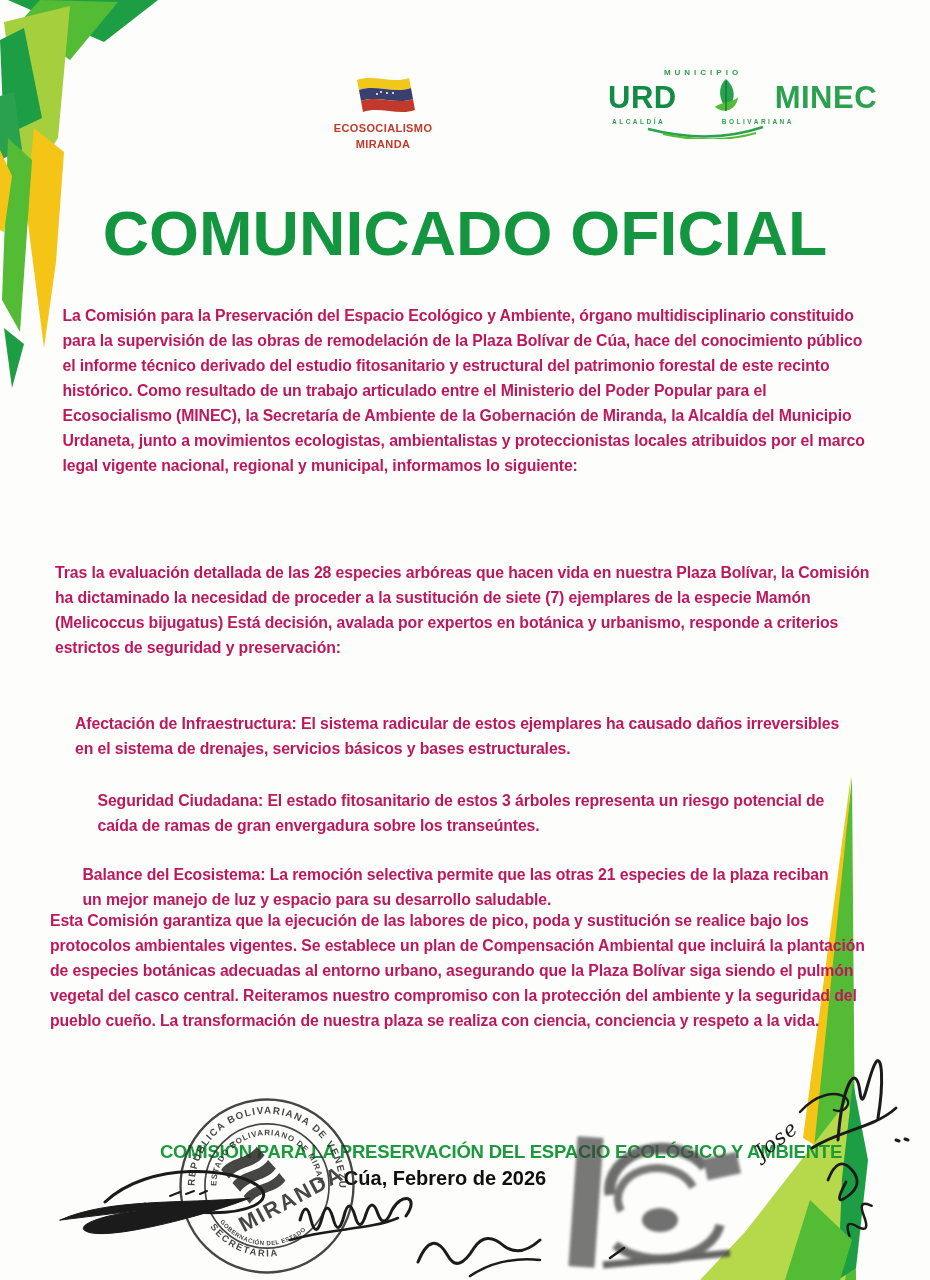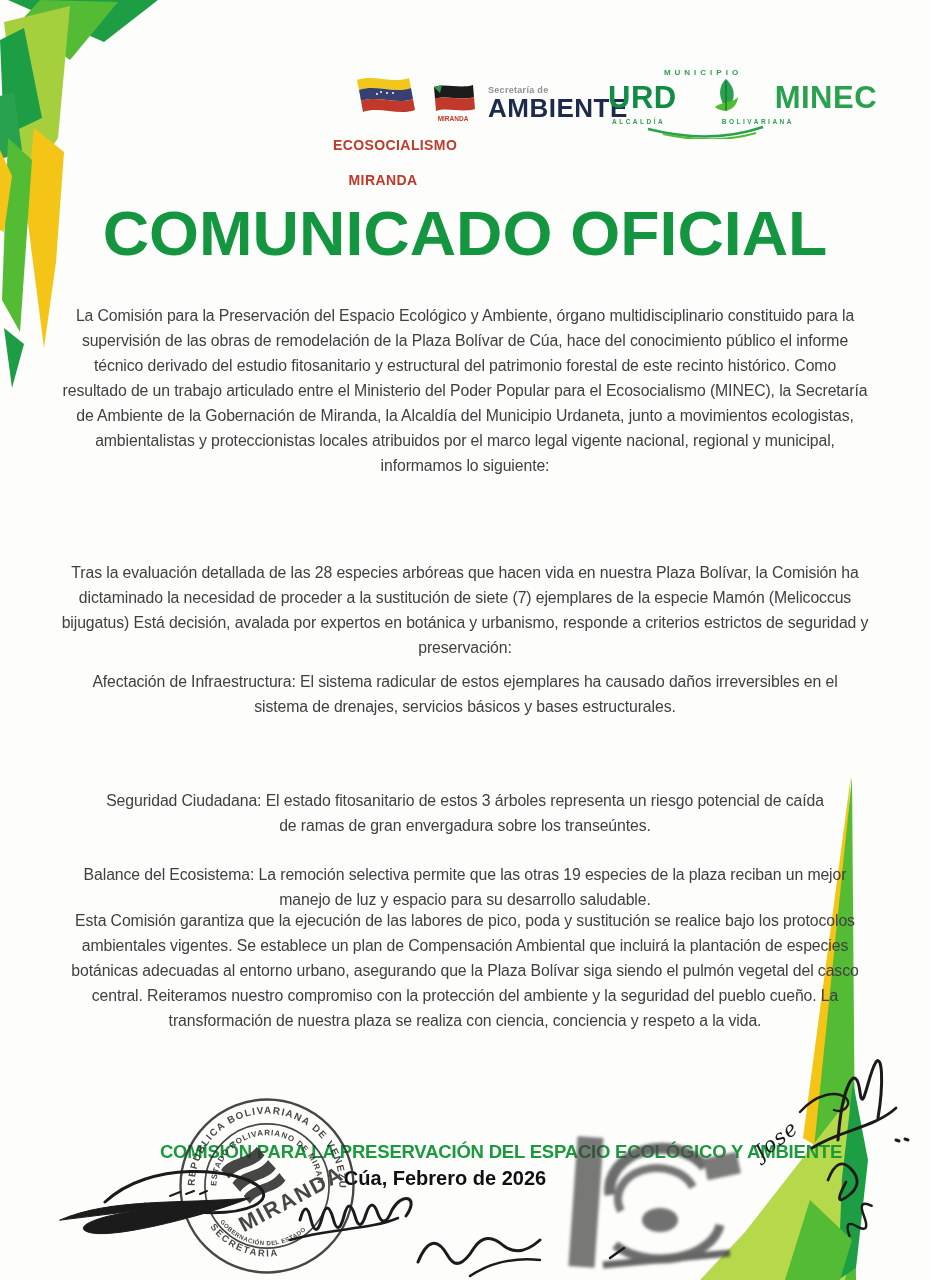--- a/index.html
+++ b/index.html
@@ -7,45 +7,45 @@
     width:930px;height:1280px;position:relative;overflow:hidden;
     background:#fdfdfb;
     font-family:"Liberation Sans", sans-serif;
     -webkit-font-smoothing:antialiased;
   }
   .abs{position:absolute;}
   svg{display:block;}
   
   .logos{position:absolute;top:68px;left:0;width:930px;height:110px;}
   .logo-eco{position:absolute;left:333px;top:8px;width:100px;text-align:center;}
-  .logo-eco .cap{color:#c0392b;font-size:14px;font-weight:700;letter-spacing:.4px;margin-top:19px;}
+  .logo-eco .cap{color:#c0392b;font-size:11px;font-weight:700;letter-spacing:.4px;margin-top:4px;}
   .logo-amb{position:absolute;left:430px;top:12px;width:190px;display:flex;align-items:center;}
   .amb-flag{width:48px;text-align:center;}
   .amb-flag .cap{color:#c0392b;font-size:6.5px;font-weight:700;margin-top:1px;}
   .amb-divider{width:1px;height:46px;background:#9fb0c6;margin:0 7px 0 5px;}
   .amb-text .small{font-size:9px;color:#8a8f98;font-weight:700;letter-spacing:.3px;}
   .amb-text .big{font-size:26px;color:#1c2b4a;font-weight:700;letter-spacing:.5px;line-height:1;}
   .logo-urd{position:absolute;left:608px;top:0px;width:190px;text-align:center;}
   .urd-top{font-size:8px;color:#2f9e4f;font-weight:700;letter-spacing:4px;}
   .urd-name{font-size:31px;font-weight:700;color:#128c45;line-height:1;letter-spacing:.5px;position:relative;display:inline-flex;align-items:center;gap:39px;}
   .urd-name .right{color:#2aa14e;}
   .urd-sub{font-size:6.5px;color:#2f9e4f;font-weight:700;letter-spacing:2.5px;display:flex;justify-content:space-between;padding:1px 4px 0 4px;}
   
   .doc-title{
     position:absolute;top:197px;left:0;width:930px;text-align:center;
     font-size:63px;font-weight:700;color:#149540;letter-spacing:0px;
     transform:scaleX(1.02);
   }
   
-  .body-text{position:absolute;left:50px;width:830px;color:#404040;
-    font-weight:400;font-size:15.8px;line-height:25px;text-align:center;letter-spacing:-0.1px;}
+  .body-text{position:absolute;left:50px;width:830px;color:#be185d;
+    font-weight:700;font-size:15.8px;line-height:25px;letter-spacing:-0.1px;}
   .body-text p{margin:0 auto;}
   #p1{top:303px;} #p1 p{max-width:805px;}
   #p2{top:560px;} #p2 p{max-width:820px;}
-  #p3{top:669px;} #p3 p{max-width:780px;}
+  #p3{top:711px;} #p3 p{max-width:780px;}
   #p4{top:788px;} #p4 p{max-width:735px;}
   #p5{top:862px;} #p5 p{max-width:765px;}
   #p6{top:908px;} #p6 p{max-width:830px;}
   
   .commission-line{
     position:absolute;top:1141px;left:0;width:930px;text-align:center;
     color:#1b9a3d;font-weight:700;font-size:18.5px;letter-spacing:-0.2px;margin-left:36px;
   }
   .date-line{
     position:absolute;top:1167px;left:0;width:826px;text-align:center;
@@ -92,35 +92,20 @@
       <path d="M10,25 C26,19 46,29 62,23 L64,34 C48,40 28,30 12,36 Z" fill="#c0392b"></path>
       <circle cx="30" cy="16" r="1" fill="#fff"></circle>
         <circle cx="36" cy="17" r="1" fill="#fff"></circle>
       <circle cx="42" cy="17" r="1" fill="#fff"></circle>
         <circle cx="26" cy="18" r="1" fill="#fff"></circle>
     </svg>
     <div class="cap">ECOSOCIALISMO</div>
     <div class="cap">MIRANDA</div>
   </div>
 
-  <div class="logo-amb">
-    <div class="amb-flag">
-      <svg width="46" height="30" viewBox="0 0 46 30" style="margin:0 auto;">
-        <path d="M4,3 C15,-1 30,5 43,1 L44,13 C31,17 16,11 5,15 Z" fill="#1c1c1c"></path>
-        <path d="M4,3 L12,1 L10,9 Z" fill="#2f9e4f"></path>
-        <path d="M5,15 C16,11 31,17 44,13 L45,25 C32,29 17,23 6,27 Z" fill="#c0392b"></path>
-      </svg>
-      <div class="cap">MIRANDA</div>
-    </div>
-    <div class="amb-divider"></div>
-    <div class="amb-text">
-      <div class="small">Secretaría de</div>
-      <div class="big">AMBIENTE</div>
-    </div>
-  </div>
 
   <div class="logo-urd">
     <div class="urd-top">MUNICIPIO</div>
     <div class="urd-name">
       <span>URD</span>
       <svg width="26" height="40" viewBox="0 0 26 40" style="margin:0 -3px;">
         <path d="M13,2 C22,10 24,22 14,32 C6,24 4,10 13,2 Z" fill="#2aa14e"></path>
         <path d="M2,30 C10,24 20,26 25,20 C24,32 12,38 2,30 Z" fill="#54bb35"></path>
         <path d="M13,4 L13,34" stroke="#0e7a3a" stroke-width="1.4"></path>
       </svg>
@@ -145,21 +130,21 @@
 <div id="p2" class="body-text">
     <p>Tras la evaluación detallada de las 28 especies arbóreas que hacen vida en nuestra Plaza Bolívar, la Comisión ha dictaminado la necesidad de proceder a la sustitución de siete (7) ejemplares de la especie Mamón (Melicoccus bijugatus) Está decisión, avalada por expertos en botánica y urbanismo, responde a criterios estrictos de seguridad y preservación:</p>
   </div>
 <div id="p3" class="body-text">
     <p>Afectación de Infraestructura: El sistema radicular de estos ejemplares ha causado daños irreversibles en el sistema de drenajes, servicios básicos y bases estructurales.</p>
   </div>
 <div id="p4" class="body-text">
     <p>Seguridad Ciudadana: El estado fitosanitario de estos 3 árboles representa un riesgo potencial de caída de ramas de gran envergadura sobre los transeúntes.</p>
   </div>
 <div id="p5" class="body-text">
-    <p>Balance del Ecosistema: La remoción selectiva permite que las otras 19 especies de la plaza reciban un mejor manejo de luz y espacio para su desarrollo saludable.</p>
+    <p>Balance del Ecosistema: La remoción selectiva permite que las otras 21 especies de la plaza reciban un mejor manejo de luz y espacio para su desarrollo saludable.</p>
   </div>
 <div id="p6" class="body-text">
     <p>Esta Comisión garantiza que la ejecución de las labores de pico, poda y sustitución se realice bajo los protocolos ambientales vigentes. Se establece un plan de Compensación Ambiental que incluirá la plantación de especies botánicas adecuadas al entorno urbano, asegurando que la Plaza Bolívar siga siendo el pulmón vegetal del casco central. Reiteramos nuestro compromiso con la protección del ambiente y la seguridad del pueblo cueño. La transformación de nuestra plaza se realiza con ciencia, conciencia y respeto a la vida.</p>
   </div>
 
 <div class="commission-line">COMISIÓN PARA LA PRESERVACIÓN DEL ESPACIO ECOLÓGICO Y AMBIENTE</div>
 <div class="date-line">Cúa, Febrero de 2026</div>
 
 <svg class="abs stamp" style="left:162px;top:1092px;" width="210" height="188" viewBox="0 0 210 200" opacity="0.88">
   <defs>

